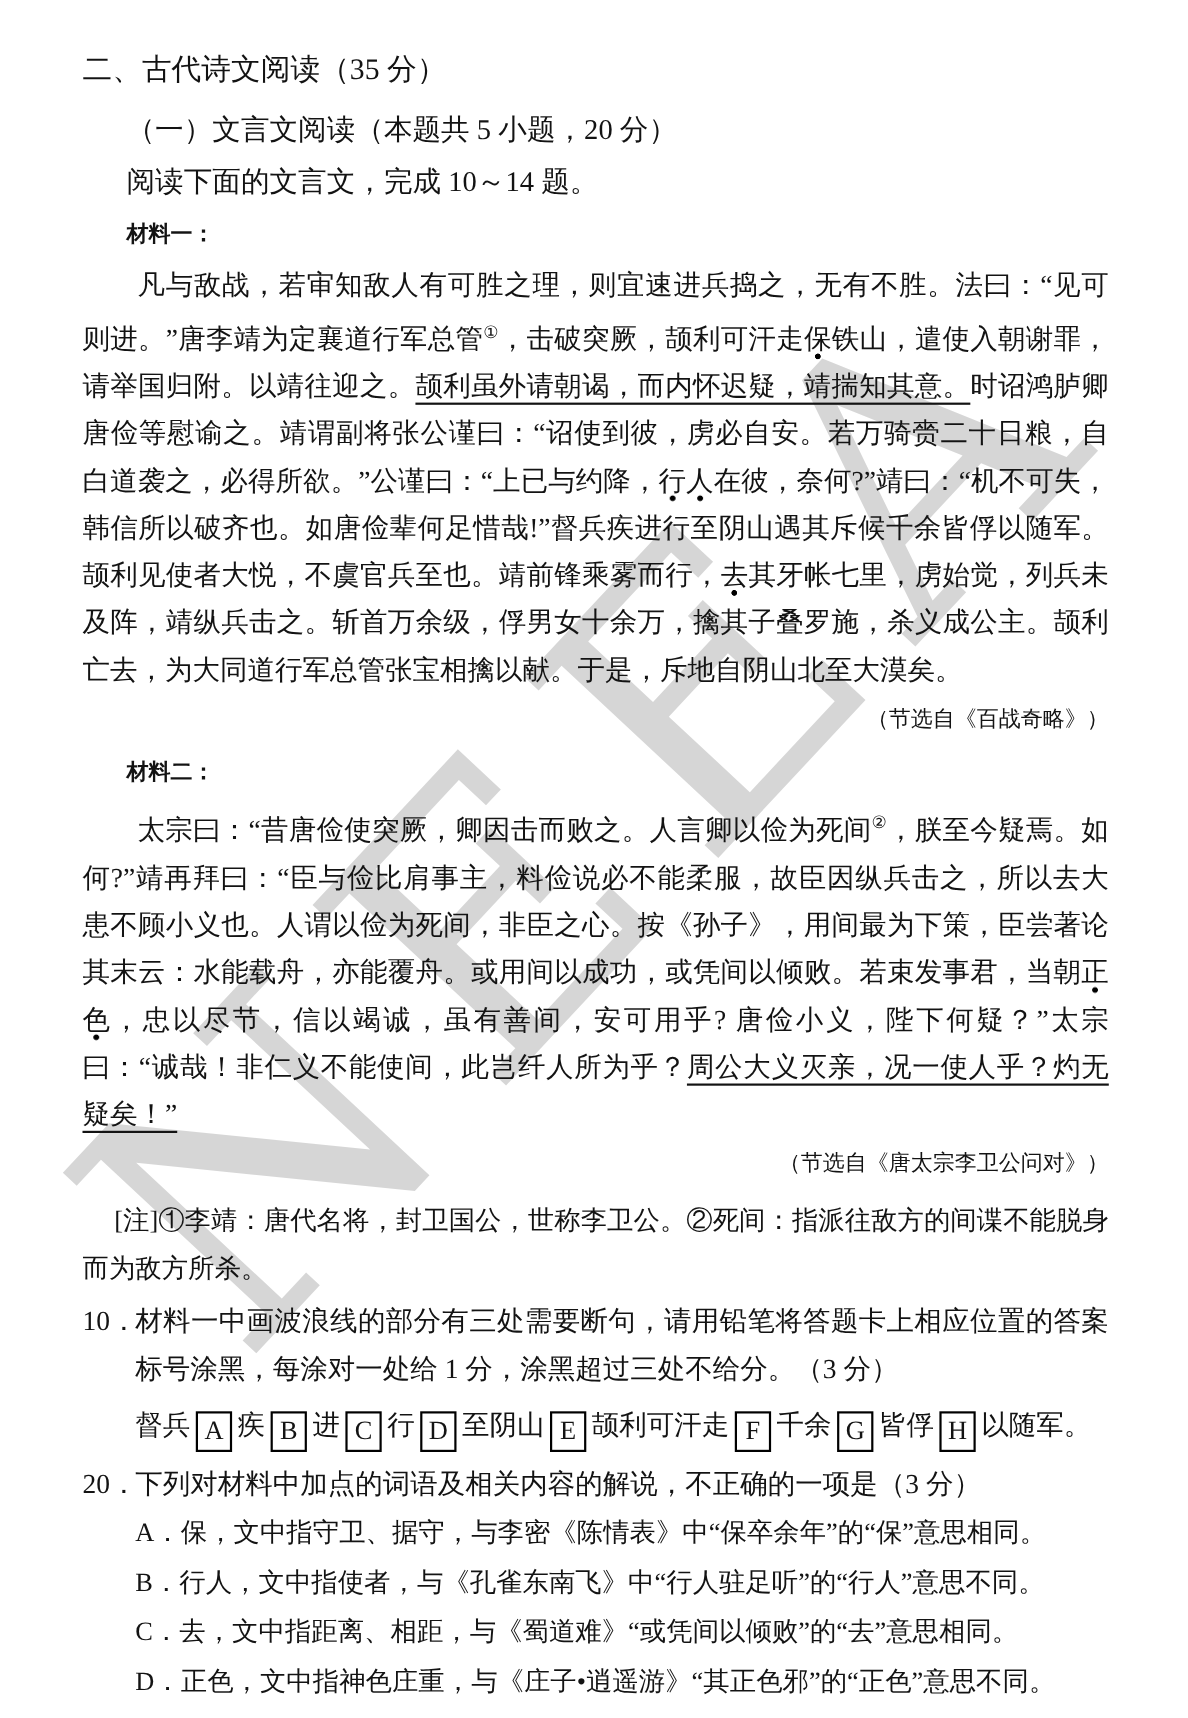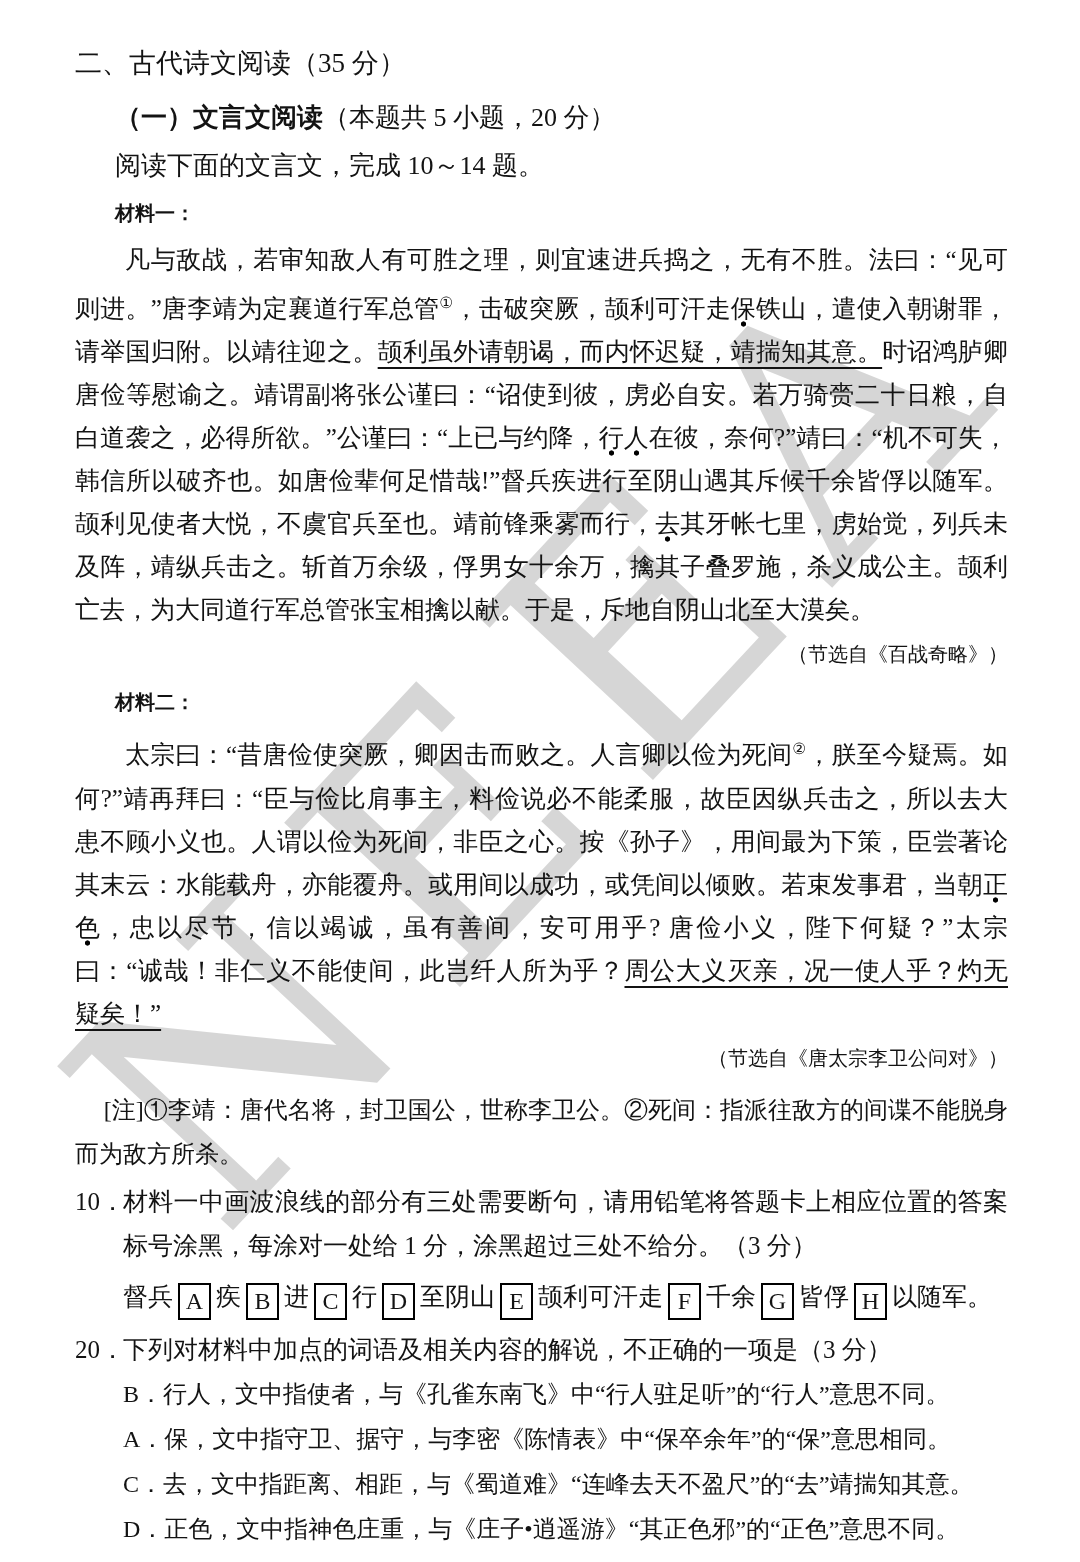--- a/index.html
+++ b/index.html
@@ -29,21 +29,21 @@
     padding:44px 72px 0 75px;
   }
   .section-title{
     font-size:27px;font-weight:normal;line-height:38px;
     margin:0 0 17px 0;
   }
   .subsection{
     font-size:26px;line-height:37px;
     margin:0 0 11px 40px;
   }
-  .subsection .bold{font-weight:bold;}
+  .subsection .bold{font-weight:normal;}
   .instruction{
     font-size:26px;line-height:37px;
     margin:0 0 11px 40px;
   }
   .mat-label{
     font-size:20px;font-weight:bold;line-height:37px;
     margin:0 0 6px 40px;
   }
   .passage{
     font-size:25px;line-height:43px;
@@ -126,19 +126,19 @@
     <div class="source">（节选自《唐太宗李卫公问对》）</div>
 
     <div class="note">[注]①李靖：唐代名将，封卫国公，世称李卫公。②死间：指派往敌方的间谍不能脱身而为敌方所杀。</div>
 
     <div class="question"><span class="qnum">10．</span><span>材料一中画波浪线的部分有三处需要断句，请用铅笔将答题卡上相应位置的答案标号涂黑，每涂对一处给 1 分，涂黑超过三处不给分。（3 分）</span></div>
 
     <div class="qsentence"><span>督兵</span><span class="sqbox">A</span><span>疾</span><span class="sqbox">B</span><span>进</span><span class="sqbox">C</span><span>行</span><span class="sqbox">D</span><span>至阴山</span><span class="sqbox">E</span><span>颉利可汗走</span><span class="sqbox">F</span><span>千余</span><span class="sqbox">G</span><span>皆俘</span><span class="sqbox">H</span><span>以随军。</span></div>
 
     <div class="question"><span class="qnum">20．</span><span>下列对材料中加点的词语及相关内容的解说，不正确的一项是（3 分）</span></div>
 
+    <div class="option">A．保，文中指守卫、据守，与李密《陈情表》中“保卒余年”的“保”意思相同。</div>
     <div class="option">B．行人，文中指使者，与《孔雀东南飞》中“行人驻足听”的“行人”意思不同。</div>
-    <div class="option">A．保，文中指守卫、据守，与李密《陈情表》中“保卒余年”的“保”意思相同。</div>
-    <div class="option">C．去，文中指距离、相距，与《蜀道难》“连峰去天不盈尺”的“去”靖揣知其意。</div>
+    <div class="option">C．去，文中指距离、相距，与《蜀道难》“或凭间以倾败”的“去”意思相同。</div>
     <div class="option">D．正色，文中指神色庄重，与《庄子•逍遥游》“其正色邪”的“正色”意思不同。</div>
 
   </div>
 </div>
 
 </body></html>

